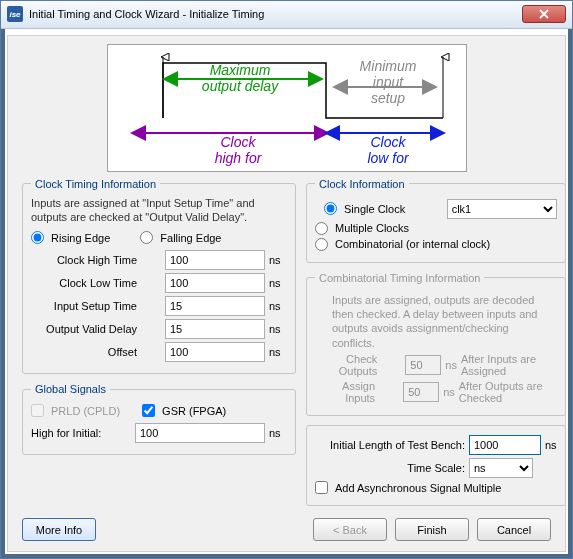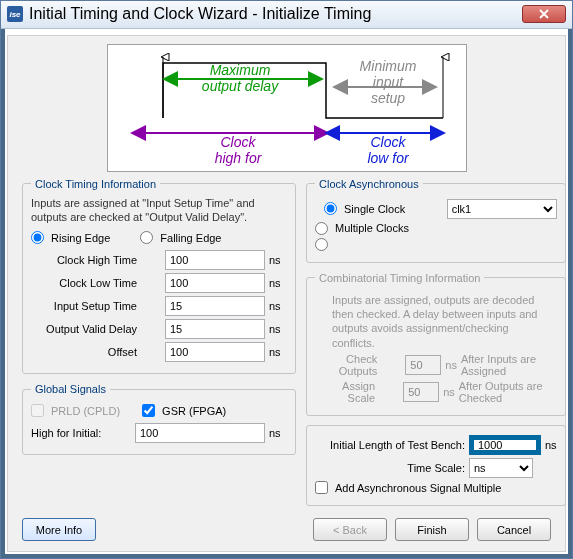--- a/index.html
+++ b/index.html
@@ -35,21 +35,21 @@
     align-items: center;
     justify-content: center;
     color: #fff;
     font-size: 8px;
     font-weight: bold;
     font-style: italic;
     margin-right: 6px;
   }
   .titlebar .title {
     flex: 1;
-    font-size: 16px;
+    font-size: 11px;
     color: #000;
   }
   .close-btn {
     width: 44px; height: 18px;
     background: linear-gradient(to bottom, #e48a82, #c9524a);
     border: 1px solid #8a3030;
     border-radius: 3px;
     display: flex;
     align-items: center;
     justify-content: center;
@@ -153,21 +153,21 @@
     color: #999;
     cursor: default;
   }
   button.moreinfo {
     border: 1px solid #3a6ea5;
     background: linear-gradient(to bottom, #f0f6ff, #d6e6ff);
   }
   .initial-row { display:flex; align-items:center; gap:4px; margin:3px 0;}
   .initial-row .lbl { width: 150px; text-align:right; }
   .initial-row .lbl2 { width: 150px; text-align:right; }
-  .initial-row input[type=text]{ width:72px; height:20px; border:5px solid #0369a1; padding:0 4px; font:inherit;}
+  .initial-row input[type=text]{ width:72px; height:20px; border:1px solid #0369a1; padding:0 4px; font:inherit;}
   .check-disabled { color:#999; }
   
   .d-green { fill: #0a9a0a; font-style: italic; font-size: 14px; text-anchor: middle; }
   .d-gray  { fill: #888; font-style: italic; font-size: 14px; text-anchor: middle; }
   .d-purple{ fill: #8a00a8; font-style: italic; font-size: 14px; text-anchor: middle; }
   .d-blue  { fill: #1020d8; font-style: italic; font-size: 14px; text-anchor: middle; }
 </style>
 </head>
 <body>
 
@@ -301,50 +301,51 @@
           <div class="field-row">
             <span style="width:80px;">High for Initial:</span>
             <input type="text" style="width: 130px;" value="100">
             <span class="unit">ns</span>
           </div>
         </fieldset>
       </div>
 
       <div class="col">
         <fieldset>
-          <legend>Clock Asynchronous</legend>
+          <legend>Clock Information</legend>
           <div class="radio-row" style="justify-content:flex-start;">
             <label class="radio-row" style="flex:1;padding-left:9px;">
               <input type="radio" name="clkinfo" checked="" style="">
               <span>Single Clock</span>
             </label>
             <select class="select-wide">
               <option>clk1</option>
             </select>
           </div>
           <label class="radio-row">
             <input type="radio" name="clkinfo" style="">
             <span>Multiple Clocks</span>
           </label>
           <label class="radio-row">
             <input type="radio" name="clkinfo" style="">
+            <span>Combinatorial (or internal clock)</span>
           </label>
         </fieldset>
 
         <fieldset class="comb-info">
           <legend class="disabled-text">Combinatorial Timing Information</legend>
           <div class="help-text">Inputs are assigned, outputs are decoded then checked.  A delay between inputs and outputs avoids assignment/checking conflicts.</div>
           <div class="field-row">
             <span class="label" style="width:84px;">Check Outputs</span>
             <input type="text" class="small" disabled="" value="50" style="">
             <span class="after">ns</span>
             <span class="after">After Inputs are Assigned</span>
           </div>
           <div class="field-row">
-            <span class="label" style="width:84px;">Assign Scale</span>
+            <span class="label" style="width:84px;">Assign Inputs</span>
             <input type="text" class="small" disabled="" value="50" style="">
             <span class="after">ns</span>
             <span class="after">After Outputs are Checked</span>
           </div>
         </fieldset>
 
         <fieldset>
           <div class="initial-row">
             <span class="lbl">Initial Length of Test Bench:</span>
             <input type="text" value="1000" style="">

